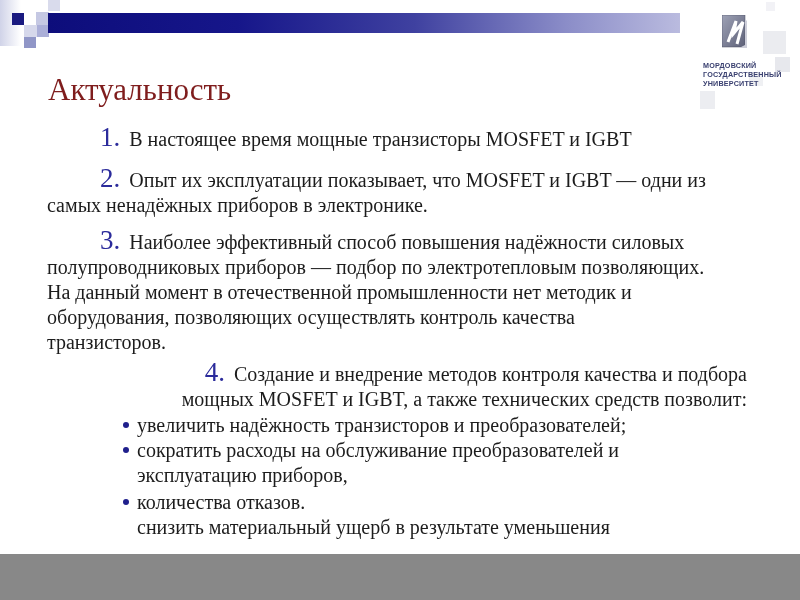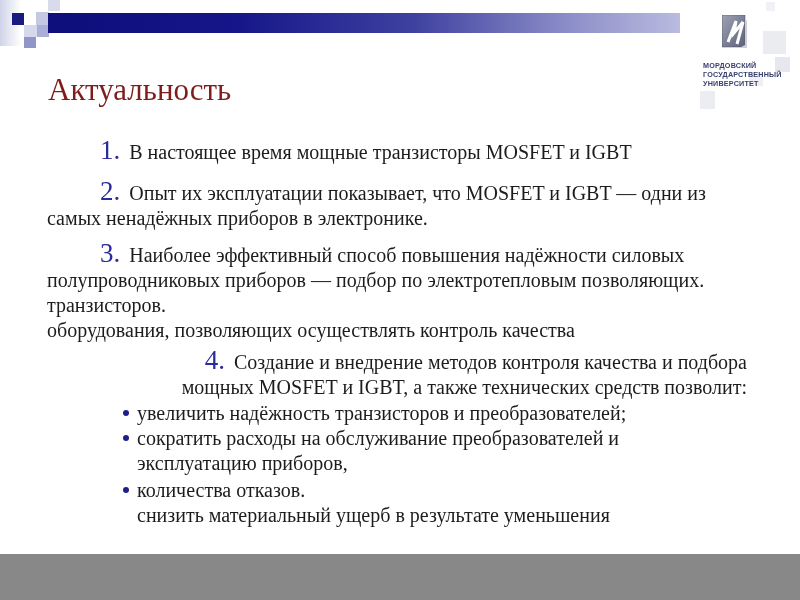--- a/index.html
+++ b/index.html
@@ -27,21 +27,21 @@
   .sq-r5{left:700px;top:91px;width:15px;height:18px;background:#ecedf1;}
   
   .logo-box{position:absolute;left:722px;top:15px;width:25px;height:34px;}
   .logo-text{position:absolute;left:703px;top:61px;color:#3a4070;
     font-family:"Liberation Sans",sans-serif;font-weight:bold;
     font-size:7.2px;line-height:9px;letter-spacing:0.2px;white-space:nowrap;}
   
   .title{position:absolute;left:48px;top:72px;font-size:31px;line-height:36px;
     color:#7f1d1d;white-space:nowrap;}
   
-  .body-text{position:absolute;left:47px;top:138px;width:700px;
+  .body-text{position:absolute;left:47px;top:125px;width:700px;
     font-size:20px;line-height:25px;color:#1c1c1c;}
   .line{white-space:nowrap;}
   .line.first{padding-left:53px;}
   .num{font-size:27px;line-height:25px;color:#2b2b9b;margin-right:9px;}
   .mt14{margin-top:14px;}
   .mt10{margin-top:10px;}
   .mt5{margin-top:5px;text-align:right;}
   .bullets{margin:1px 0 0 76px;padding:0;list-style:none;}
   .bullets li{position:relative;padding-left:14px;}
   .bullets li.mt2{margin-top:2px;}
@@ -96,22 +96,23 @@
     </div>
 
     <div class="para mt14">
       <div class="line first"><span class="num">2.</span><span>Опыт их эксплуатации показывает, что MOSFET и IGBT — одни из</span></div>
       <div class="line">самых ненадёжных приборов в электронике.</div>
     </div>
 
     <div class="para mt10">
       <div class="line first"><span class="num">3.</span><span>Наиболее эффективный способ повышения надёжности силовых</span></div>
       <div class="line">полупроводниковых приборов — подбор по электротепловым позволяющих.</div>
+      <div class="line">На данный момент в отечественной промышленности нет методик и</div>
+      <div class="line">оборудования, позволяющих осуществлять контроль качества</div>
       <div class="line">транзисторов.</div>
-      <div class="line">оборудования, позволяющих осуществлять контроль качества</div>
     </div>
 
     <div class="para mt5">
       <div class="line first"><span class="num">4.</span><span>Создание и внедрение методов контроля качества и подбора</span></div>
       <div class="line">мощных MOSFET и IGBT, а также технических средств позволит:</div>
     </div>
 
     <ul class="bullets">
       <li>
         <span class="dot"></span>

